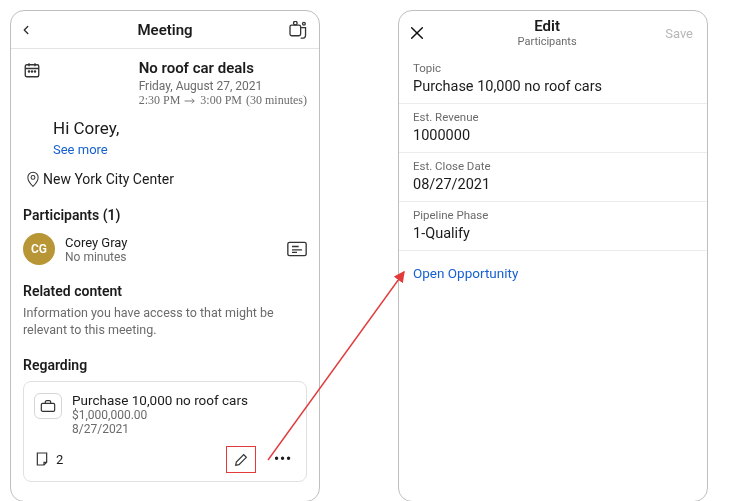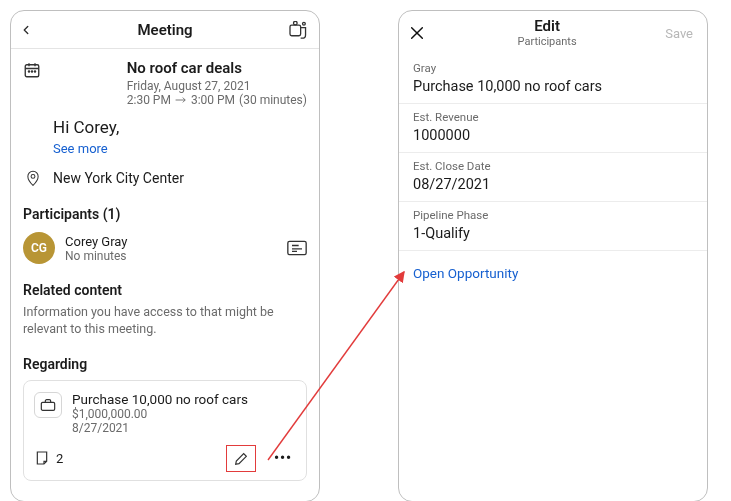--- a/index.html
+++ b/index.html
@@ -35,24 +35,24 @@
       padding: 0 8px;
     }
     .m-header .back { width: 24px; text-align: center; cursor: pointer; }
     .m-header .title { flex: 1; text-align: center; font-weight: 600; font-size: 15px; }
     .m-header .teams { width: 24px; display:flex; justify-content:center; cursor:pointer; }
     .m-body { padding: 10px 12px; overflow: hidden; flex:1; }
     .m-event { display: flex; gap: 10px; justify-content: space-between; }
     .cal-icon { flex: 0 0 20px; margin-top: 2px; }
     .m-event-title { font-weight: 600; font-size: 15px; }
     .m-event-date { color: #6b6b6b; font-size: 12px; margin-top: 2px; }
-    .m-event-time { color: #6b6b6b; font-size: 12px; display:flex; align-items:center; gap:4px; }
+    .m-event-time { color: #6b6b6b; font-size: 12px; display:flex; align-items:center; gap:4px;font-family:Liberation Serif, serif; }
     .m-greet { margin-left: 30px; margin-top: 10px; font-size: 17px; }
     .m-seemore { margin-left: 30px; margin-top: 4px; font-size: 13px; color: #1660d0; cursor:pointer; }
-    .m-loc { display:flex; gap:10px; margin-top: 14px; align-items:flex-start; }
+    .m-loc { display:flex; margin-top: 14px; align-items:flex-start; }
     .loc-icon { flex: 0 0 20px; display:flex; justify-content:center; }
     .section-h { font-weight: 600; margin-top: 18px; font-size: 14px; }
     .participant { display:flex; align-items:center; margin-top: 10px; gap:10px; }
     .avatar { width:32px; height:32px; border-radius:50%; background:#b89535; color:#fff; display:flex; align-items:center; justify-content:center; font-size:12px; font-weight:600; }
     .p-name { font-size:13px; }
     .p-status { font-size:12px; color:#6b6b6b; }
     .vcard-icon { margin-left:auto; cursor:pointer; }
     .rel-desc { font-size:12.5px; color:#6b6b6b; margin-top:6px; line-height:1.35; }
     .reg-card { border:1px solid #e0e0e0; border-radius:8px; padding:10px 10px 8px 10px; margin-top:8px; }
     .reg-row { display:flex; gap:10px; }
@@ -213,21 +213,21 @@
         </svg>
     </div>
     <div class="e-title-wrap">
       <div class="e-title">Edit</div>
       <div class="e-sub">Participants</div>
     </div>
     <div class="e-save">Save</div>
   </div>
 
   <div class="field">
-    <div class="field-label">Gray</div>
+    <div class="field-label">Topic</div>
     <div class="field-value">Purchase 10,000 no roof cars</div>
   </div>
 
   <div class="field">
     <div class="field-label">Est. Revenue</div>
     <div class="field-value">1000000</div>
   </div>
 
   <div class="field">
     <div class="field-label">Est. Close Date</div>

